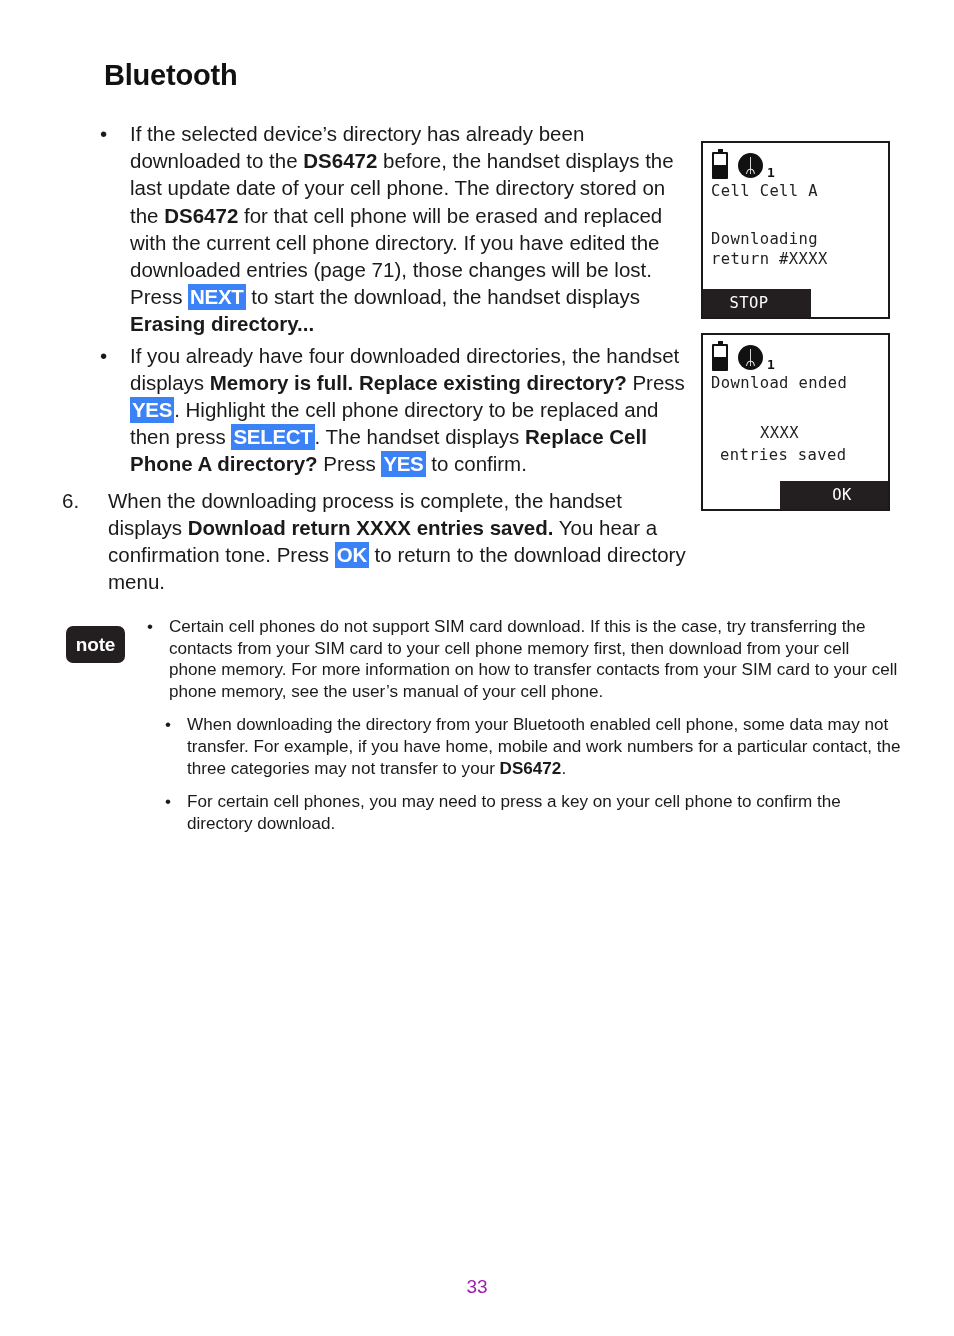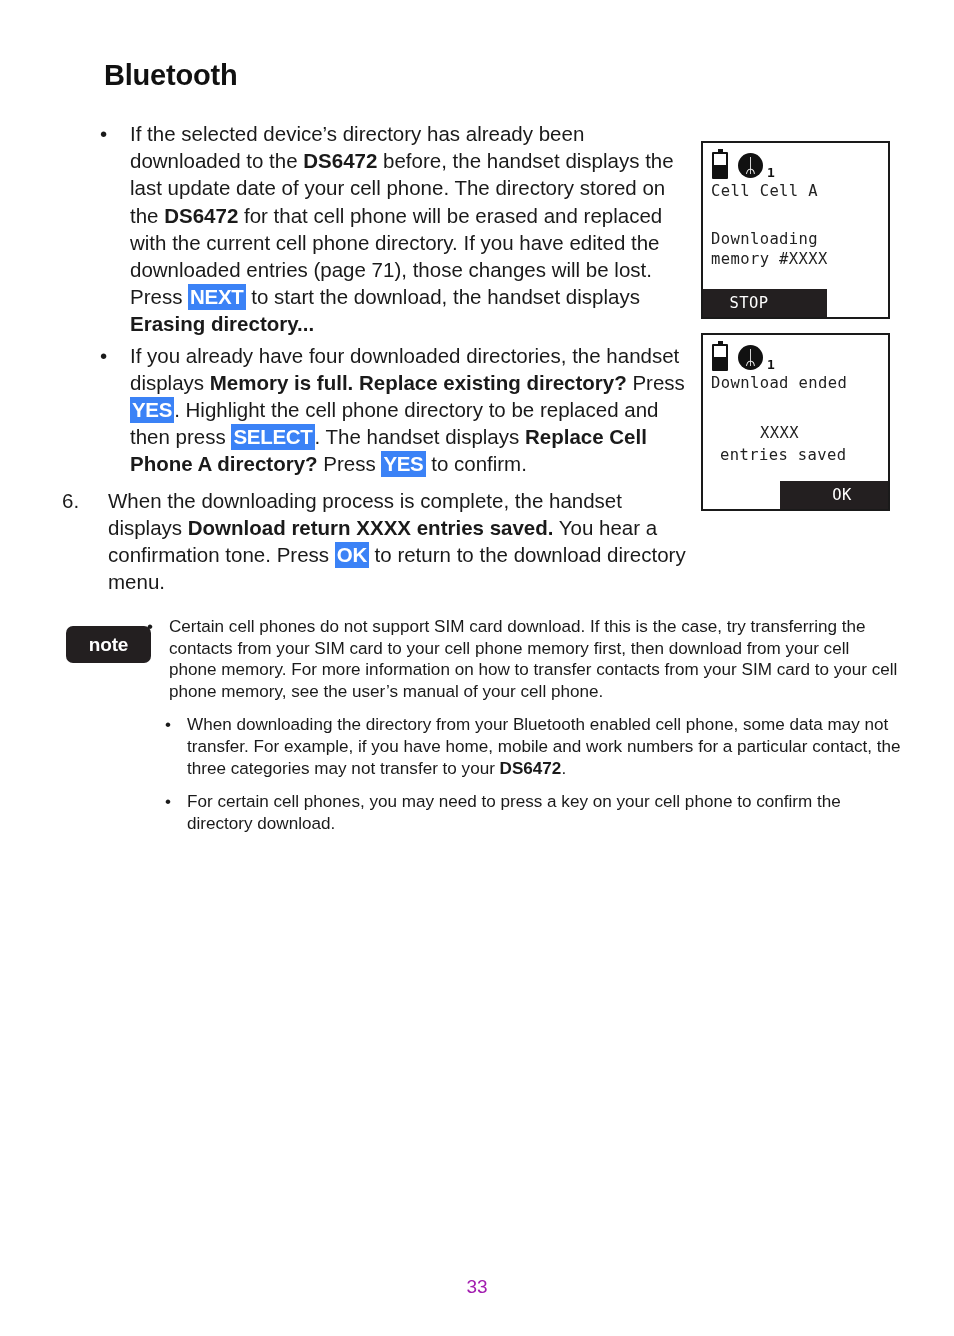--- a/index.html
+++ b/index.html
@@ -96,21 +96,21 @@
     padding: 1px 2px 2px 2px;
     letter-spacing: -0.3px;
     white-space: nowrap;
   }
 
   
   .note-badge {
     position: absolute;
     left: 66px;
     top: 626px;
-    width: 85px;
+    width: 59px;
     height: 37px;
     background: #231f20;
     border-radius: 7px;
     color: #ffffff;
     font-size: 19px;
     font-weight: bold;
     display: flex;
     align-items: center;
     justify-content: center;
     letter-spacing: -0.2px;
@@ -235,21 +235,21 @@
     bottom: 0;
     height: 28px;
     background: #231f20;
     color: #ffffff;
     font-family: "DejaVu Sans Mono", monospace;
     font-size: 15.5px;
     letter-spacing: 0.4px;
     display: flex;
     align-items: center;
   }
-  .softkey-bar.left  { left: -2px;  width: 96px; justify-content: center; padding-right: 30px;}
+  .softkey-bar.left  { left: -2px;  width: 96px; justify-content: center; padding-right: 14px;}
   .softkey-bar.right { right: -2px; width: 96px; justify-content: center; padding-left: 14px;}
 
   
   .page-number {
     position: absolute;
     left: 0;
     right: 0;
     top: 1276px;
     text-align: center;
     font-size: 19px;
@@ -287,21 +287,21 @@
       <span class="batt-icon">
           <span class="batt-fill"></span>
         </span>
       <span class="bt-icon">
         <span class="bt-glyph">ᛦ</span>
       </span>
       <span class="bt-num">1</span>
     </div>
     <div class="lcd-text" id="dl-title">Cell Cell A</div>
     <div class="lcd-text" id="dl-line1">Downloading</div>
-    <div class="lcd-text" id="dl-line2">memory #XXXX</div>
+    <div class="lcd-text" id="dl-line2">return #XXXX</div>
     <div class="softkey-bar left">STOP</div>
   </div>
 
   <div class="lcd" id="lcd-ended">
     <div class="lcd-statusbar">
       <span class="batt-icon">
           <span class="batt-fill"></span>
         </span>
       <span class="bt-icon">
         <span class="bt-glyph">ᛦ</span>

